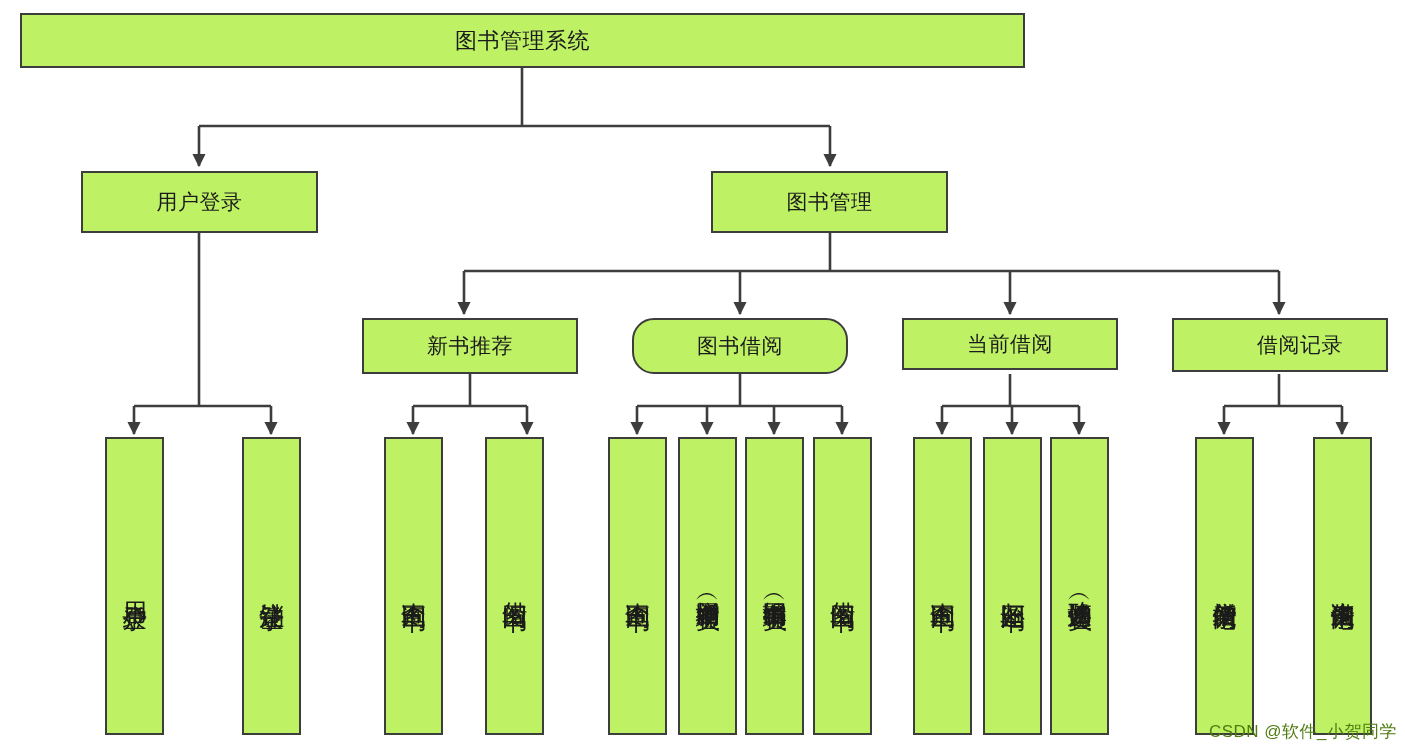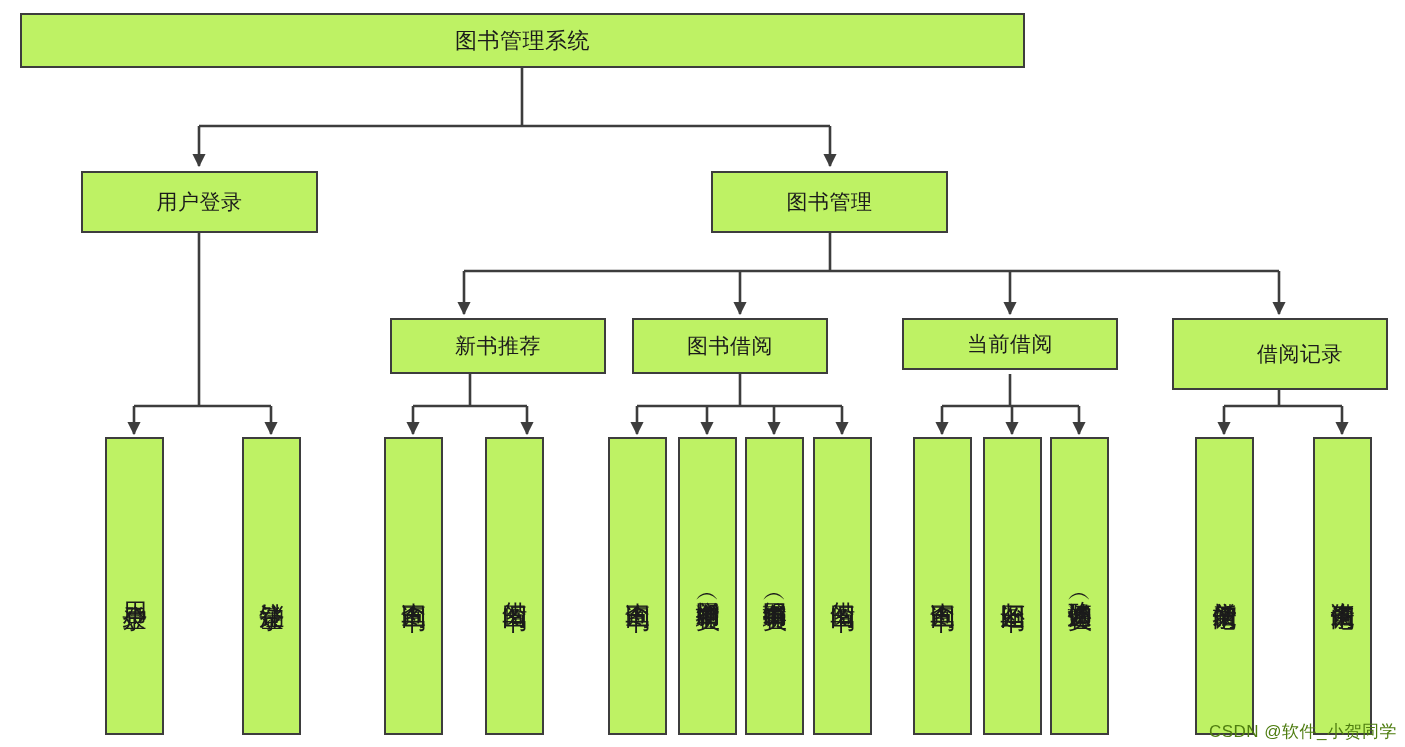--- a/index.html
+++ b/index.html
@@ -136,30 +136,30 @@
     <span class="lbl">图书管理系统</span>
   </div>
 
   <div class="node horiz" style="left:81px; top:171px; width:237px; height:62px;">
     <span class="lbl">用户登录</span>
   </div>
   <div class="node horiz" style="left:711px; top:171px; width:237px; height:62px;align-items:center;">
     <span class="lbl">图书管理</span>
   </div>
 
-  <div class="node horiz" style="left:362px; top:318px; width:216px; height:56px;margin-left:28px;">
+  <div class="node horiz" style="left:362px; top:318px; width:216px; height:56px;">
     <span class="lbl">新书推荐</span>
   </div>
-  <div class="node horiz" style="left:632px; top:318px; width:196px; height:56px;">
+  <div class="node horiz" style="left:632px; top:318px; width:216px; height:56px;border-radius:22px;">
     <span class="lbl">图书借阅</span>
   </div>
   <div class="node horiz" style="left:902px; top:318px; width:216px; height:52px;">
     <span class="lbl">当前借阅</span>
   </div>
-  <div class="node horiz" style="left:1172px; top:318px; width:216px; height:72px;padding-left:40px;">
+  <div class="node horiz" style="left:1172px; top:318px; width:216px; height:54px;padding-left:40px;">
     <span class="lbl">借阅记录</span>
   </div>
 
   <div class="node vert" style="left:105px; top:437px; width:59px; height:298px;">
     <span class="lbl">用户登录</span>
   </div>
   <div class="node vert" style="left:242px; top:437px; width:59px; height:298px;">
     <span class="lbl">注销登录</span>
   </div>
 

